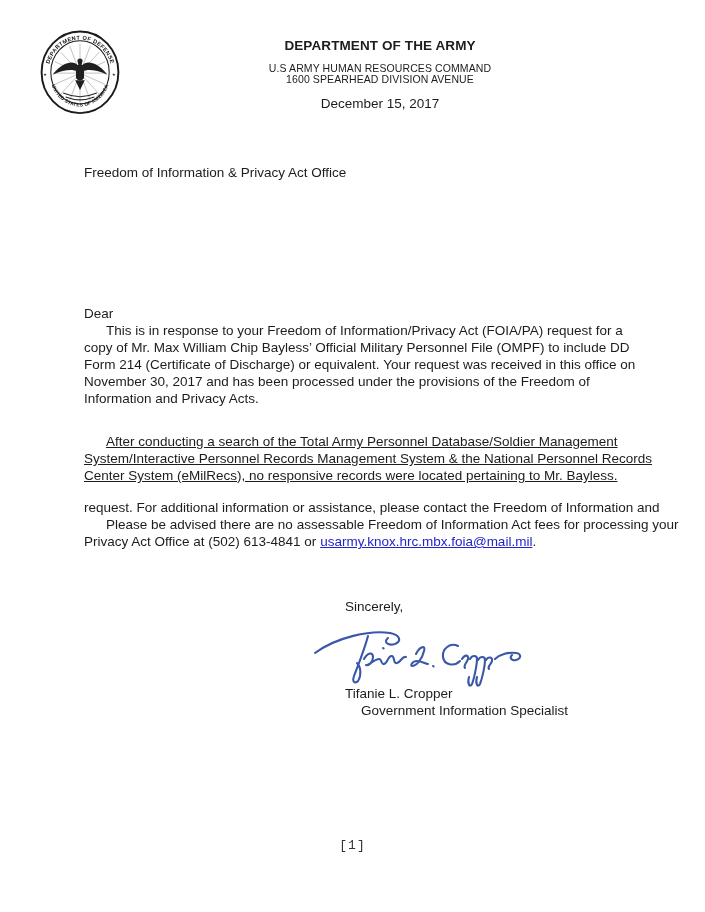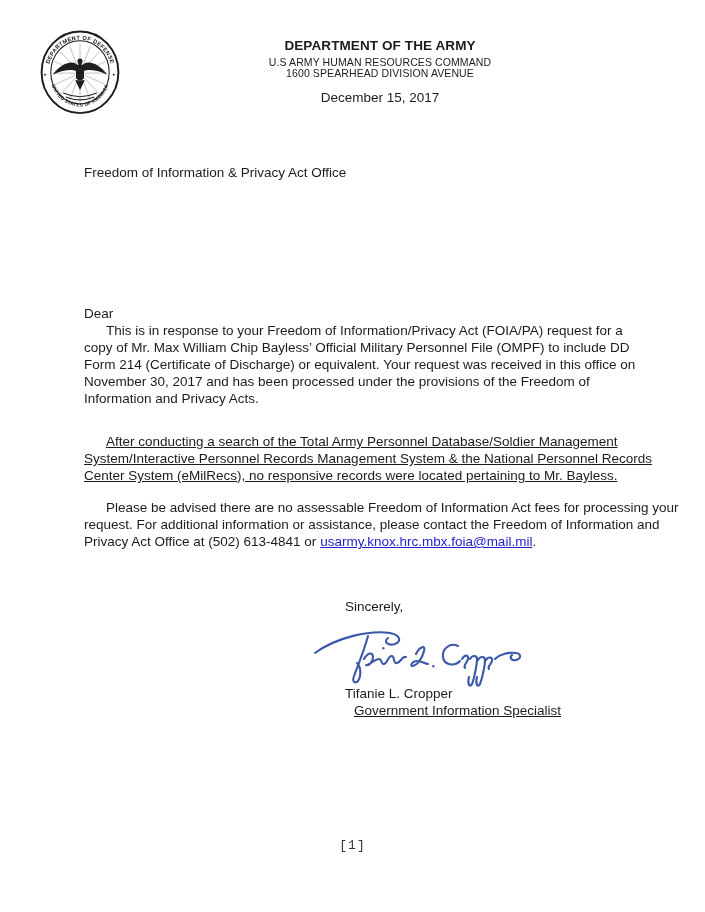--- a/index.html
+++ b/index.html
@@ -12,39 +12,39 @@
     overflow: hidden;
   }
   .seal {
     position: absolute; left: 40px; top: 28px;
     width: 80px; height: 87px;
   }
   .head-block {
     position: absolute; left: 160px; top: 38px; width: 440px;
     text-align: center;
   }
-  .agency { font-size: 13.5px; font-weight: bold; letter-spacing: 0.1px; margin-bottom: 4px; }
+  .agency { font-size: 13.5px; font-weight: bold; letter-spacing: 0.1px; margin-bottom: 10px; }
   .sub { font-size: 10.5px; line-height: 10.5px; letter-spacing: 0.1px; }
   .date-line { margin-top: 12px; font-size: 13.5px; }
   .office-line { position: absolute; left: 84px; top: 126px; font-size: 13.5px; margin-top: 39px; }
   .body-text {
     position: absolute; left: 84px; top: 305px; width: 620px;
     font-size: 13.5px; line-height: 17px;
   }
   .para { white-space: pre-line; text-indent: 22px; margin: 0; }
   .p1 { }
   .p2 { margin-top: 26px; text-decoration: underline; }
   .p3 { margin-top: 15px; }
   .p3 .line { white-space: nowrap; }
   .p3 .line.first { padding-left: 22px; }
   a.email-link { color: #2323cc; }
   .closing { position: absolute; left: 345px; top: 599px; font-size: 13.5px; }
   .signature-svg { position: absolute; left: -33px; top: 24px; width: 214px; height: 64px; }
   .signer-name  { position: absolute; left: 0; top: 87px;  white-space: nowrap; }
-  .signer-title { position: absolute; left: 9px; top: 104px; white-space: nowrap; text-decoration: underline; }
+  .signer-title { position: absolute; left: 16px; top: 104px; white-space: nowrap; }
   .footer {
     position: absolute; left: 0; top: 838px; width: 705px;
     text-align: center;
     font-family: "Liberation Mono", monospace;
     font-size: 13px; color: #33333a; letter-spacing: 1px;
   }
 </style>
 </head>
 <body>
 
@@ -109,22 +109,22 @@
   <div>Dear</div>
   <p class="para p1">This is in response to your Freedom of Information/Privacy Act (FOIA/PA) request for a
 copy of Mr. Max William Chip Bayless’ Official Military Personnel File (OMPF) to include DD
 Form 214 (Certificate of Discharge) or equivalent. Your request was received in this office on
 November 30, 2017 and has been processed under the provisions of the Freedom of
 Information and Privacy Acts.</p>
   <p class="para p2">After conducting a search of the Total Army Personnel Database/Soldier Management
 System/Interactive Personnel Records Management System &amp; the National Personnel Records
 Center System (eMilRecs), no responsive records were located pertaining to Mr. Bayless.</p>
   <div class="p3">
+    <div class="line">request. For additional information or assistance, please contact the Freedom of Information and</div>
     <div class="line first">Please be advised there are no assessable Freedom of Information Act fees for processing your</div>
-    <div class="line">request. For additional information or assistance, please contact the Freedom of Information and</div>
     <div class="line"><span>Privacy Act Office at (502) 613-4841 or </span><a href="#" class="email-link">usarmy.knox.hrc.mbx.foia@mail.mil</a><span>.</span></div>
   </div>
 </div>
 
 <div class="closing">
   <div>Sincerely,</div>
   <svg class="signature-svg" viewBox="0 0 214 64" aria-label="Tifanie L. Cropper">
     <g fill="none" stroke="#3a57a8" stroke-width="2.1" stroke-linecap="round" stroke-linejoin="round">
       <path d="M3,30 C25,14 58,7 78,10 C88,12 90,18 83,21 C76,23 71,19 76,15"></path>
       <path d="M56,13 C52,28 45,45 42,53 C39,61 46,62 48,53 C49,47 47,42 45,40"></path>

